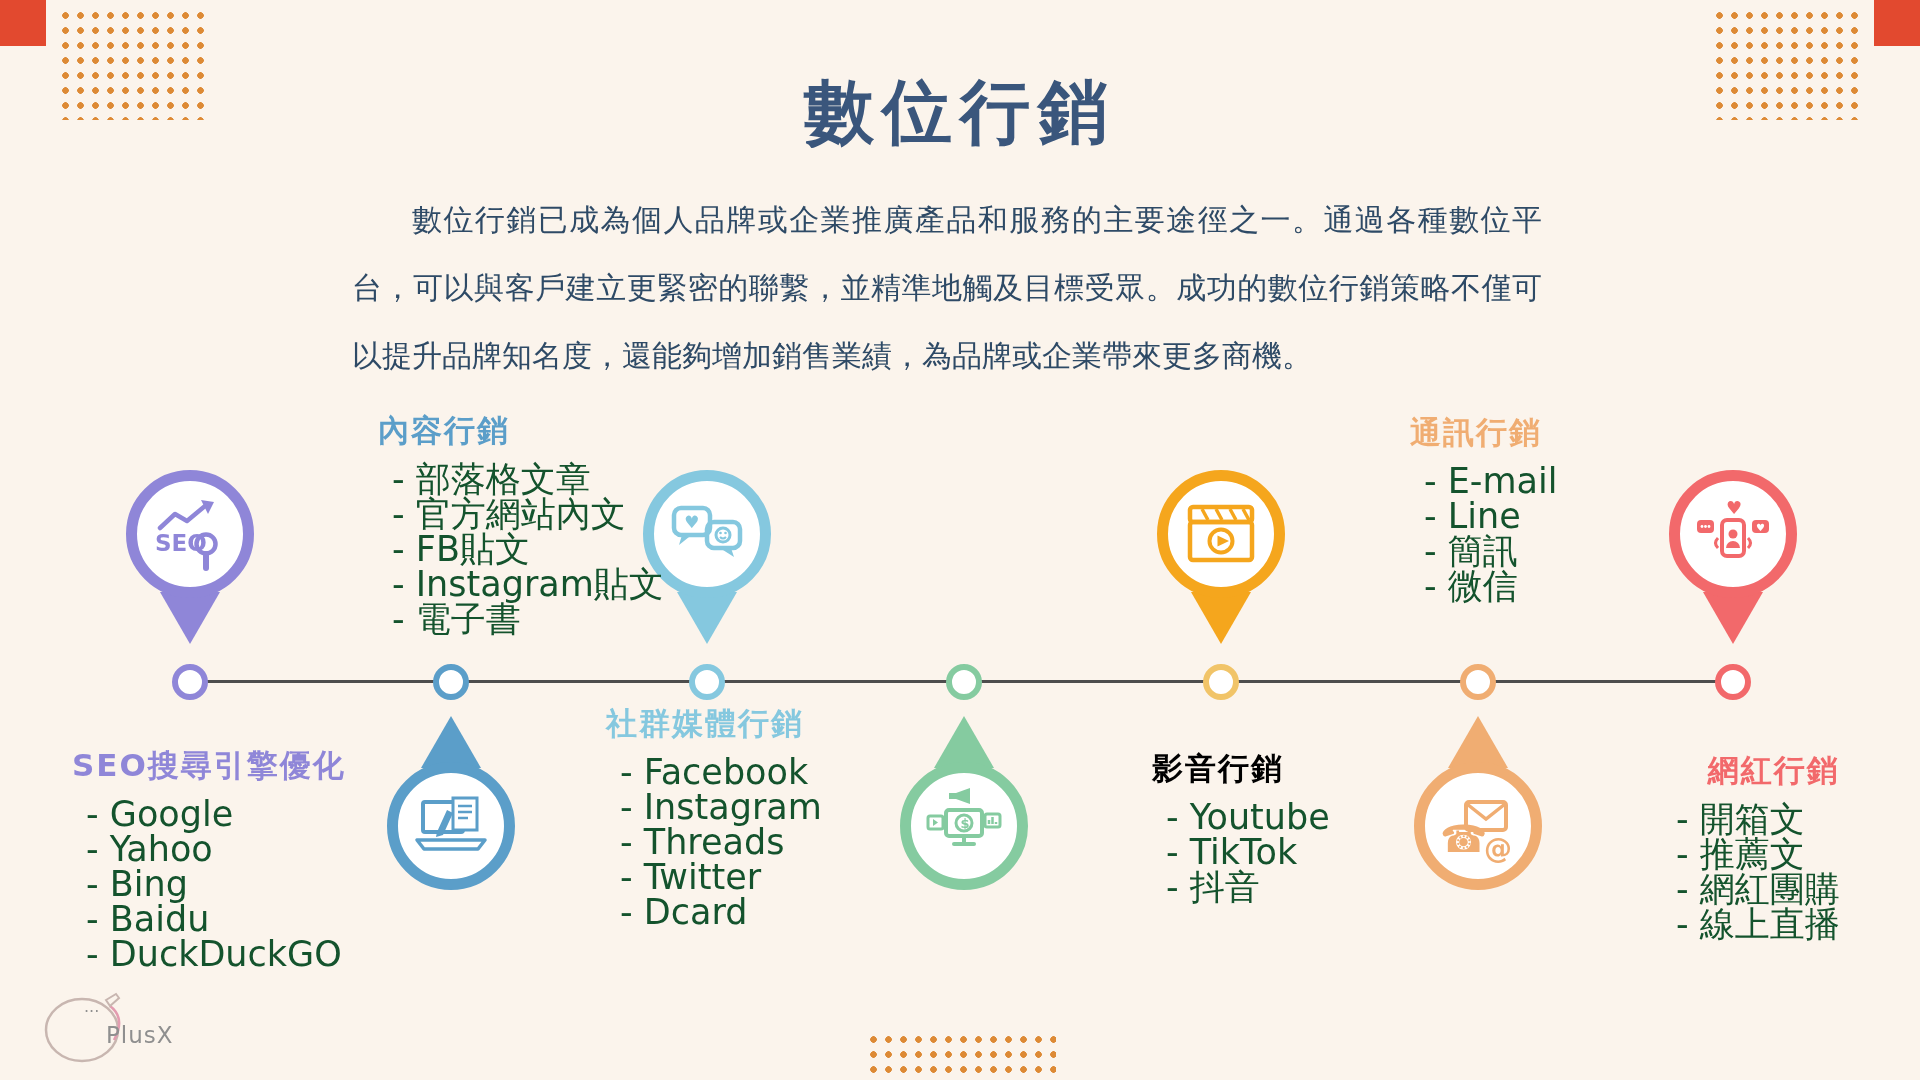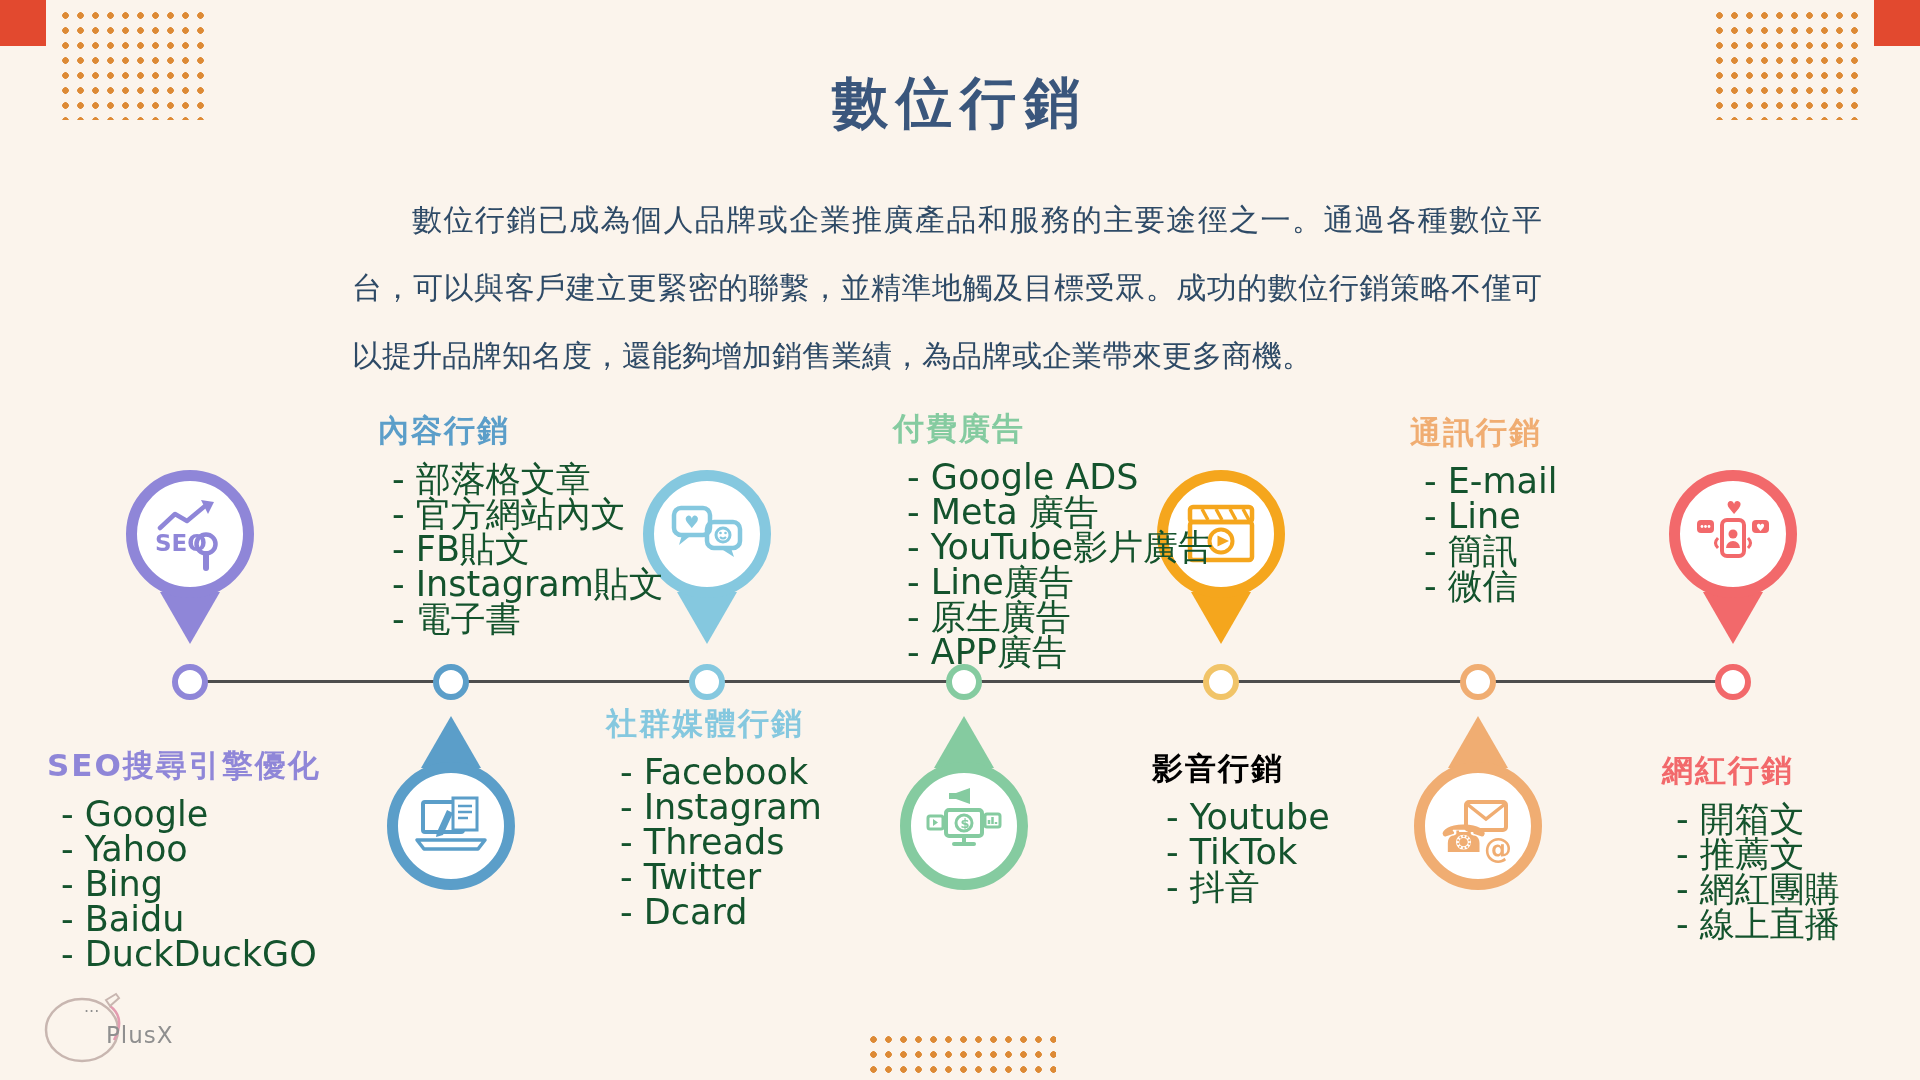--- a/index.html
+++ b/index.html
@@ -10,40 +10,40 @@
   
   .corner-square { position:absolute; width:46px; height:46px; background:#e2492f; z-index:6; }
   .corner-square.tl { left:0; top:0; }
   .corner-square.tr { right:0; top:0; }
   .dots { position:absolute; background-image:radial-gradient(circle,#dd8a35 3px,transparent 3.6px); background-size:15px 15px; z-index:6; }
   .dots-tl { left:58px; top:8px; width:150px; height:112px; }
   .dots-tr { right:58px; top:8px; width:150px; height:112px; }
   .dots-bc { left:866px; top:1032px; width:190px; height:48px; }
 
   
-  .title { position:absolute; left:0; right:0; top:66px; text-align:center; font-size:56px; font-weight:900; letter-spacing:8px; color:#3a567c; z-index:5; }
+  .title { position:absolute; left:0; right:0; top:66px; text-align:center; font-size:70px; font-weight:900; letter-spacing:8px; color:#3a567c; z-index:5; }
   .intro { position:absolute; left:352px; top:186px; width:1190px; font-size:30px; line-height:68px; color:#2e4a66; text-indent:2em; text-align:justify; z-index:5; }
 
   
   .line { position:absolute; left:190px; top:680px; width:1543px; height:3px; background:#4d4d4d; z-index:1; }
   .node { position:absolute; top:664px; width:36px; height:36px; background:#fff; border:6px solid #999; border-radius:50%; z-index:3; }
 
   .tri { position:absolute; width:0; height:0; border-left:30px solid transparent; border-right:30px solid transparent; z-index:2; }
   .tri.down { border-top-width:52px; border-top-style:solid; }
   .tri.up { border-bottom-width:52px; border-bottom-style:solid; }
 
   .pin-circle { position:absolute; width:128px; height:128px; border:11px solid #999; border-radius:50%; background:#fff; display:flex; align-items:center; justify-content:center; z-index:4; }
 
   
   .tblock { position:absolute; z-index:5; }
   .cat { font-size:31px; font-weight:900; letter-spacing:2px; margin-bottom:10px; }
   .li { font-size:35px; line-height:35px; color:#14532d; padding-left:14px; white-space:nowrap; }
 
   .c0 { color:#8f86d8; } .c1 { color:#5b9ec9; } .c2 { color:#85c8df; }
-  .c3 { color:#85cba0; } .c4 { color:#000000; } .c5 { color:#f0ad72; } .c6 { color:#f2696b; }
+  .c3 { color:#85cba0; } .c4 { color:#000000; } .c5 { color:#f0ad72; } .c6 { color:#f2696b;text-align:right; }
 
   
   .logo { position:absolute; left:36px; top:986px; width:130px; height:84px; z-index:6; }
   .logo-text { position:absolute; left:32px; top:36px; font-size:23px; color:#8f8f8f; letter-spacing:1px;margin-left:38px; }
 </style>
 </head>
 <body>
 
 <div class="slide">
 
@@ -159,21 +159,21 @@
       <circle cx="9" cy="32.5" r="1.4" fill="#fff"></circle>
         <circle cx="12.5" cy="32.5" r="1.4" fill="#fff"></circle>
         <circle cx="16" cy="32.5" r="1.4" fill="#fff"></circle>
       <rect x="59" y="26" width="17" height="13" rx="4" fill="#f2696b"></rect>
       <text x="63" y="36.5" font-size="10" fill="#fff">♥</text>
       <path d="M25 44 q-5 5 0 10" stroke="#f2696b" stroke-width="3" fill="none"></path>
       <path d="M55 44 q5 5 0 10" stroke="#f2696b" stroke-width="3" fill="none"></path>
     </svg>
   </div>
 
-  <div class="tblock" style="left:47px;top:745px;">
+  <div class="tblock" style="left:72px;top:745px;">
     <h3 class="cat c0">SEO搜尋引擎優化</h3>
     <div class="li">- Google</div>
     <div class="li">- Yahoo</div>
     <div class="li">- Bing</div>
     <div class="li">- Baidu</div>
     <div class="li">- DuckDuckGO</div>
   </div>
 
   <div class="tblock" style="left:378px;top:410px;">
     <h3 class="cat c1">內容行銷</h3>
@@ -186,29 +186,20 @@
 
   <div class="tblock" style="left:606px;top:703px;">
     <h3 class="cat c2">社群媒體行銷</h3>
     <div class="li">- Facebook</div>
     <div class="li">- Instagram</div>
     <div class="li">- Threads</div>
     <div class="li">- Twitter</div>
     <div class="li">- Dcard</div>
   </div>
 
-  <div class="tblock" style="left:893px;top:408px;">
-    <h3 class="cat c3">付費廣告</h3>
-    <div class="li">- Google ADS</div>
-    <div class="li">- Meta 廣告</div>
-    <div class="li">- YouTube影片廣告</div>
-    <div class="li">- Line廣告</div>
-    <div class="li">- 原生廣告</div>
-    <div class="li">- APP廣告</div>
-  </div>
 
   <div class="tblock" style="left:1152px;top:748px;">
     <h3 class="cat c4">影音行銷</h3>
     <div class="li">- Youtube</div>
     <div class="li">- TikTok</div>
     <div class="li">- 抖音</div>
   </div>
 
   <div class="tblock" style="left:1410px;top:412px;">
     <h3 class="cat c5">通訊行銷</h3>

